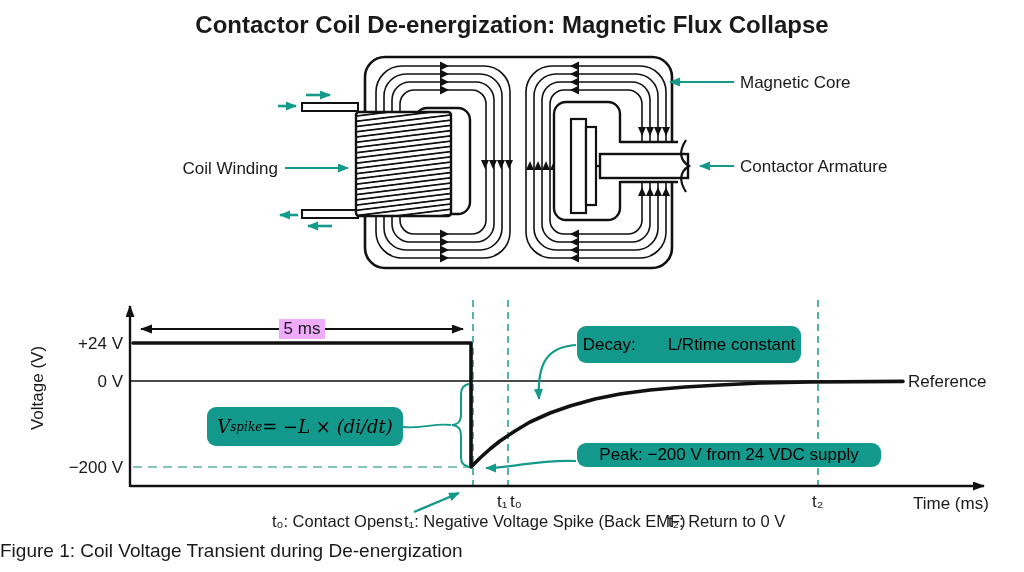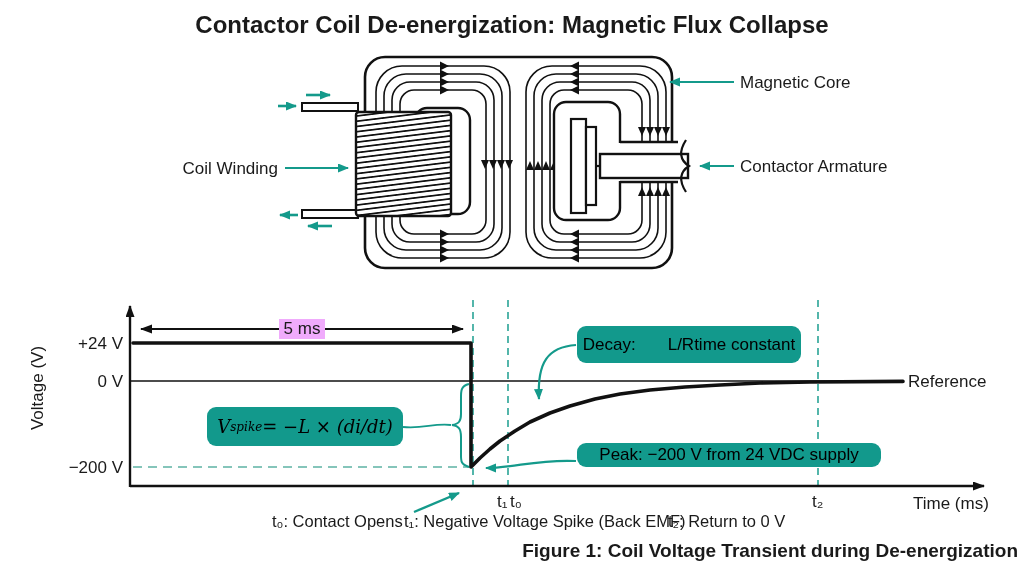--- a/index.html
+++ b/index.html
@@ -2,21 +2,21 @@
 <html><head>
 <meta charset="utf-8">
 <style>
   html,body{margin:0;padding:0;background:#fff;}
   #stage{position:relative;width:1024px;height:572px;background:#ffffff;overflow:hidden;
          font-family:"Liberation Sans","DejaVu Sans",sans-serif;color:#1a1a1a;}
   #fig-svg{position:absolute;left:0;top:0;}
   .abs{position:absolute;white-space:nowrap;}
   .lbl{font-size:17px;color:#1a1a1a;}
   .title{left:0;width:1024px;top:11px;text-align:center;font-size:24px;font-weight:bold;}
-  .caption{left:0;width:982px;top:540px;text-align:right;font-size:19px;font-weight:bold;margin-left:36px;}
+  .caption{left:0;width:982px;top:540px;text-align:left;font-size:19px;font-weight:normal;}
   .ylabel{left:38px;top:388px;transform:translate(-50%,-50%) rotate(-90deg);font-size:17px;}
   .ytick{width:70px;text-align:right;}
   .badge{position:absolute;background:#12998c;color:#000000;border-radius:9px;
          display:flex;align-items:center;justify-content:center;font-size:17px;}
   .badge .it{margin-left:32px;}
   .formula{font-family:"DejaVu Serif",serif;font-style:italic;font-size:18px;}
   .fsub{font-size:12px;vertical-align:-4px;font-style:italic;}
   .legend{font-size:16.5px;}
   .subfont{font-family:"Liberation Sans","DejaVu Sans",sans-serif;}
 </style>

